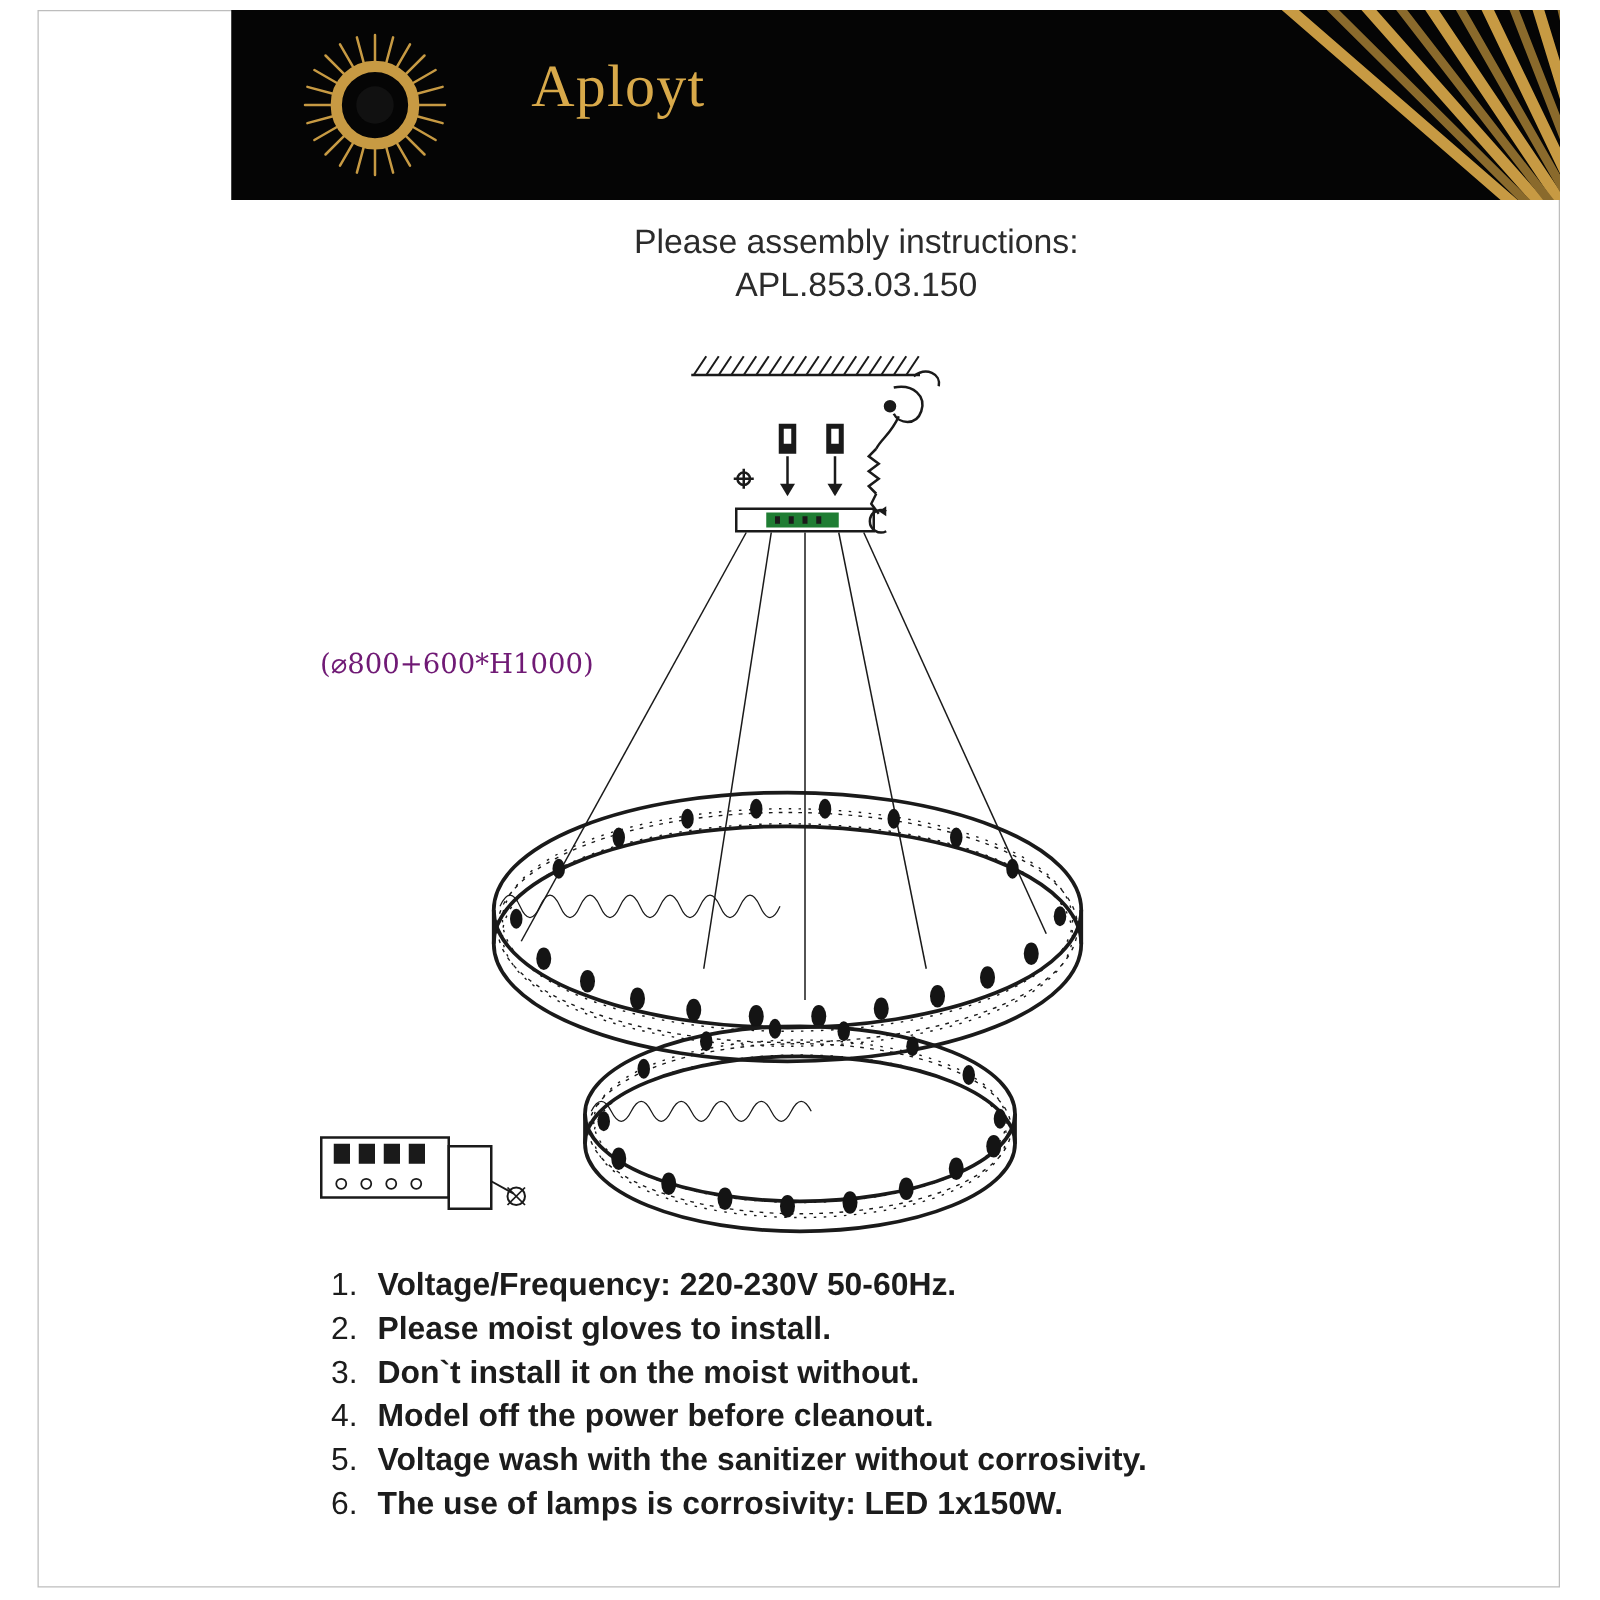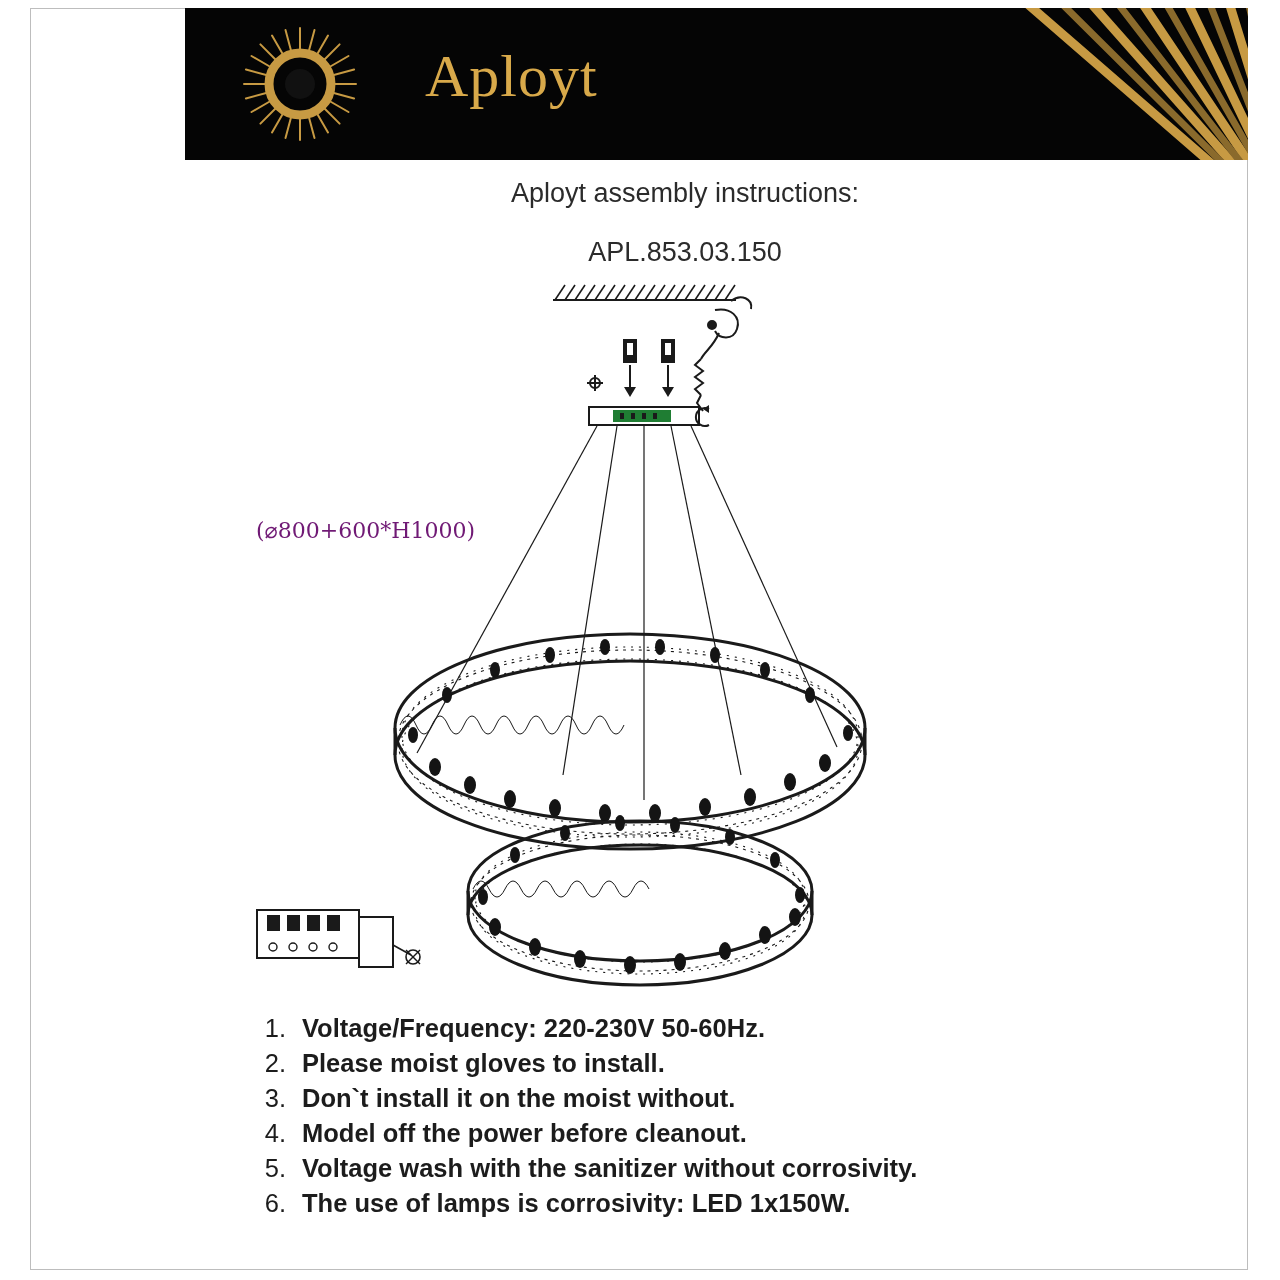--- a/index.html
+++ b/index.html
@@ -53,37 +53,37 @@
     left: 55px;
     top: 16px;
     width: 120px;
     height: 120px;
   }
   .brand {
     position: absolute;
     left: 240px;
     top: 34px;
     font-family: "Liberation Serif", serif;
-    font-size: 60px;
+    font-size: 48px;
     letter-spacing: 1px;
     color: #d8a94a;
   }
 
   
   .title-block {
     position: absolute;
     left: 185px;
     top: 176px;
     width: 1000px;
     text-align: center;
     line-height: 1.28;
     font-size: 27px;
     color: #2b2b2b;
   }
-  .title-line2 { display: block; margin-top: 24px; }
+  .title-line2 { display: block; }
 
   
   .dim-label {
     position: absolute;
     left: 256px;
     top: 518px;
     font-family: "DejaVu Serif", serif;
     font-size: 22px;
     letter-spacing: 0px;
     color: #701a75;
@@ -179,21 +179,21 @@
         <line x1="60" y1="4" x2="60" y2="26" transform="rotate(345 60 60)"></line>
       </g>
       <circle cx="60" cy="60" r="31" fill="none" stroke="#c79a43" stroke-width="9"></circle>
       <circle cx="60" cy="60" r="15" fill="#111111"></circle>
     </svg>
 
     <div class="brand">Aployt</div>
   </div>
 
   <div class="title-block">
-    <span>Aployt assembly instructions:</span><br>
+    <span>Please assembly instructions:</span><br>
     <span class="title-line2">APL.853.03.150</span>
   </div>
 
   <div class="dim-label">(⌀800+600*H1000)</div>
 
   <svg class="diagram" viewBox="0 0 1000 745">
 
     <g>
       <line x1="368" y1="45" x2="551" y2="45" stroke="#1a1a1a" stroke-width="2"></line>
       <g stroke="#1a1a1a" stroke-width="1.6">

